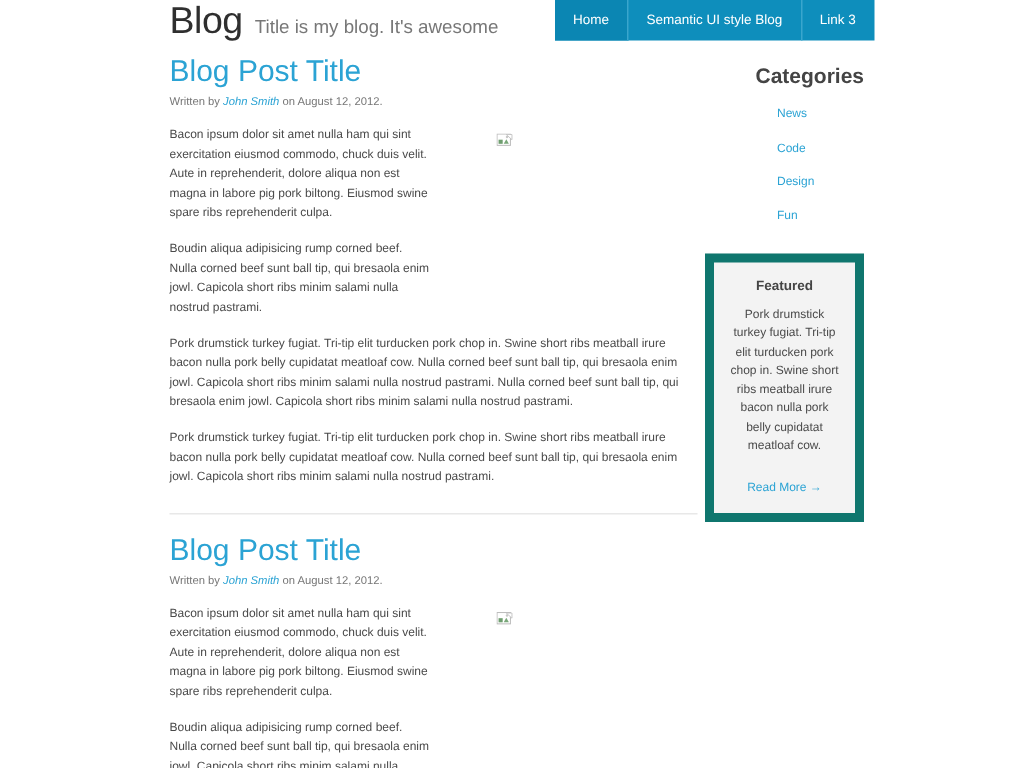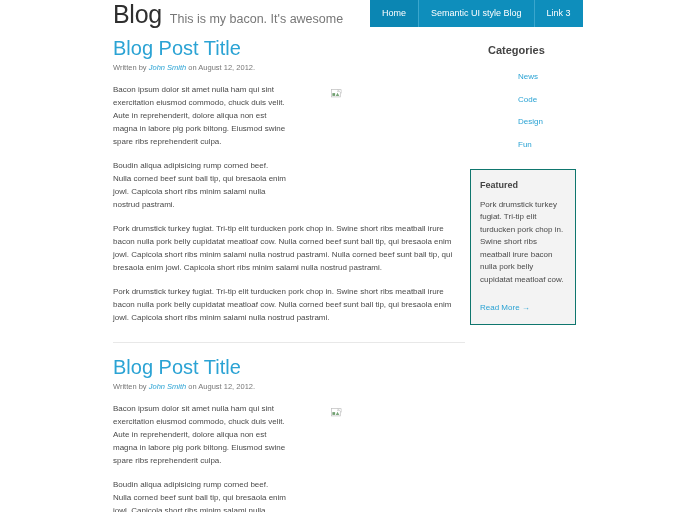--- a/index.html
+++ b/index.html
@@ -150,25 +150,26 @@
   .post-p.narrow {
     width: 175px;
   }
   .post-p.wide {
     width: 100%;
     clear: both;
   }
 
   
   .side-heading {
-    font-size: 11px;
+    font-size: 14px;
     font-weight: 700;
     color: #444444;
-    margin: 0 0 9px 18px;
+    margin: 0 0 9px 6px;
     line-height: 12px;
+    text-align: right;
   }
   .cat-list {
     list-style: none;
     margin: 0;
     padding: 0;
   }
   .cat-list li {
     margin-bottom: 4.5px;
   }
   .cat-link {
@@ -176,25 +177,26 @@
     color: #2ba3d4;
     text-decoration: none;
     cursor: pointer;
     line-height: 11px;
     margin-left: 48px;
   }
 
   .featured-box {
     margin-top: 18px;
     background: #f3f3f3;
-    border: 1px solid #0f766e;
+    border: 6px solid #0f766e;
     border-radius: 0;
     padding: 9px 9px 10px 9px;
     box-sizing: border-box;
     width: 106px;
+    text-align: center;
   }
   .featured-title {
     font-size: 9px;
     font-weight: 700;
     color: #444444;
     margin: 0 0 8px 0;
     line-height: 12px;
   }
   .featured-text {
     font-size: 8px;
@@ -210,21 +212,21 @@
   }
 </style>
 </head>
 <body>
 
 <div class="page">
 
   <div class="masthead">
     <div class="brand-wrap">
       <span class="brand-title">Blog</span>
-      <span class="brand-tagline">This is my bacon. It's awesome</span>
+      <span class="brand-tagline">Title is my blog. It's awesome</span>
     </div>
 
     <div class="topnav">
       <a class="nav-item active" href="#">Home</a>
       <a class="nav-item" href="#">Semantic UI style Blog</a>
       <a class="nav-item" href="#">Link 3</a>
     </div>
   </div>
 
   <div class="content">

